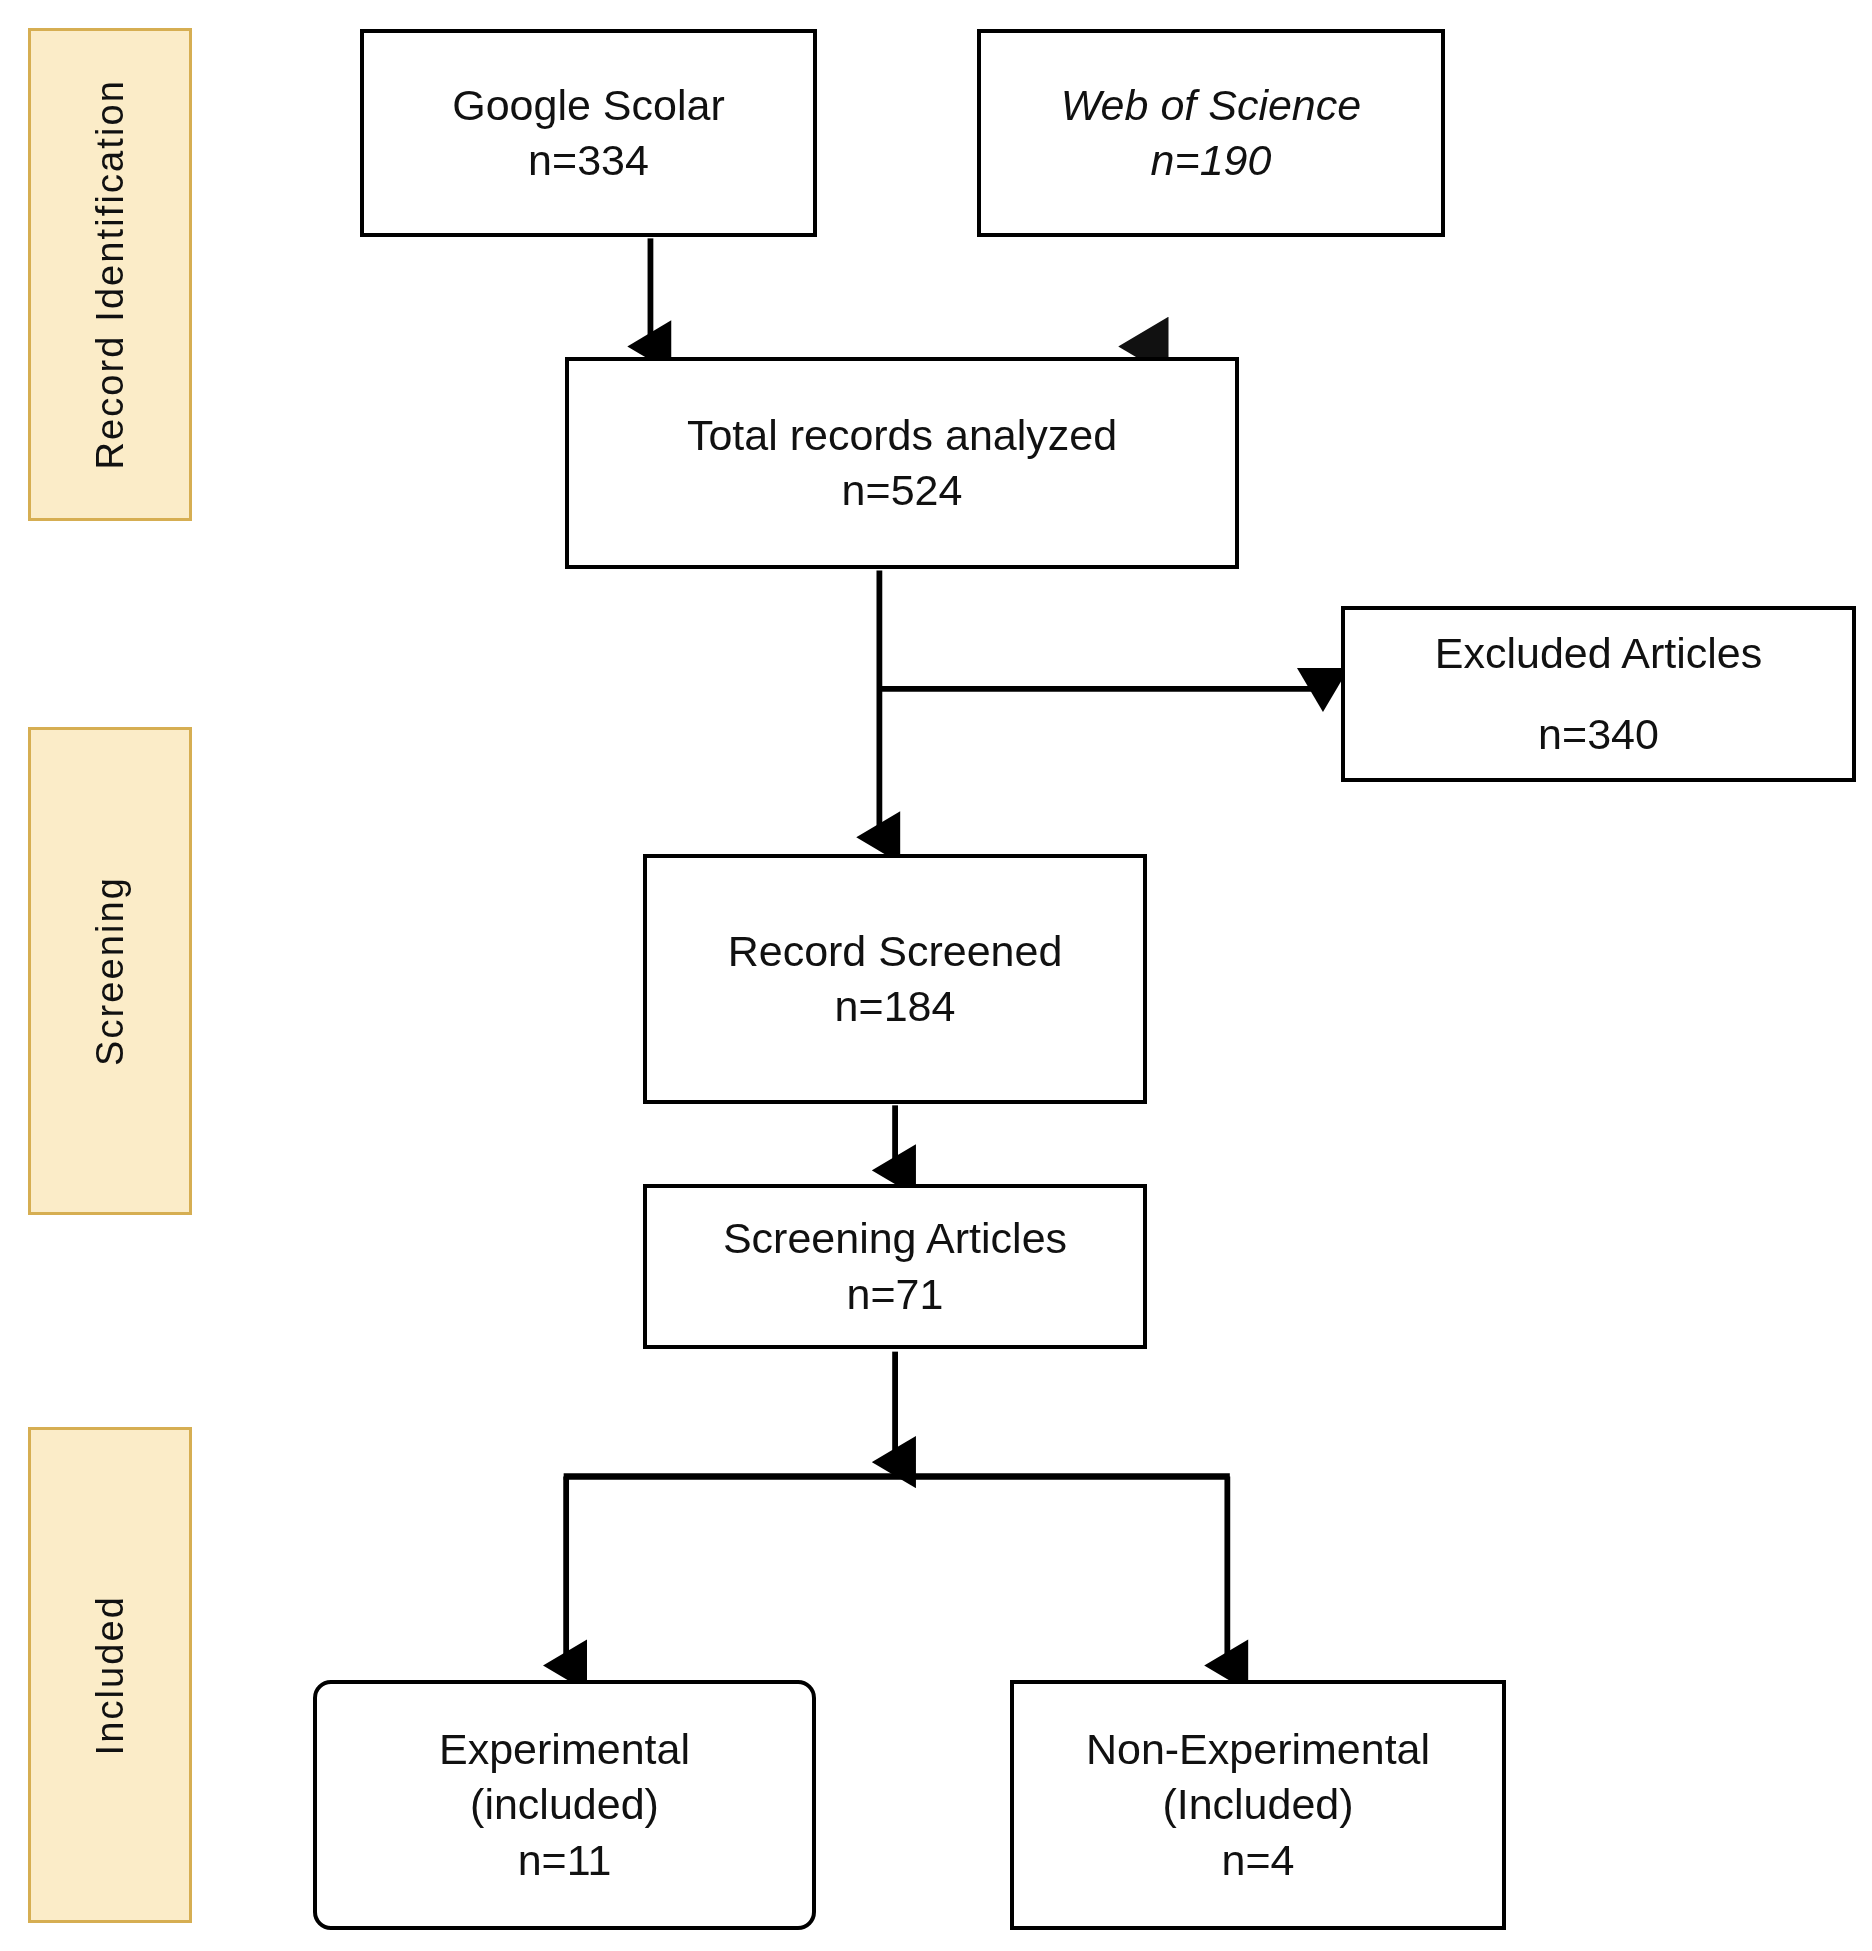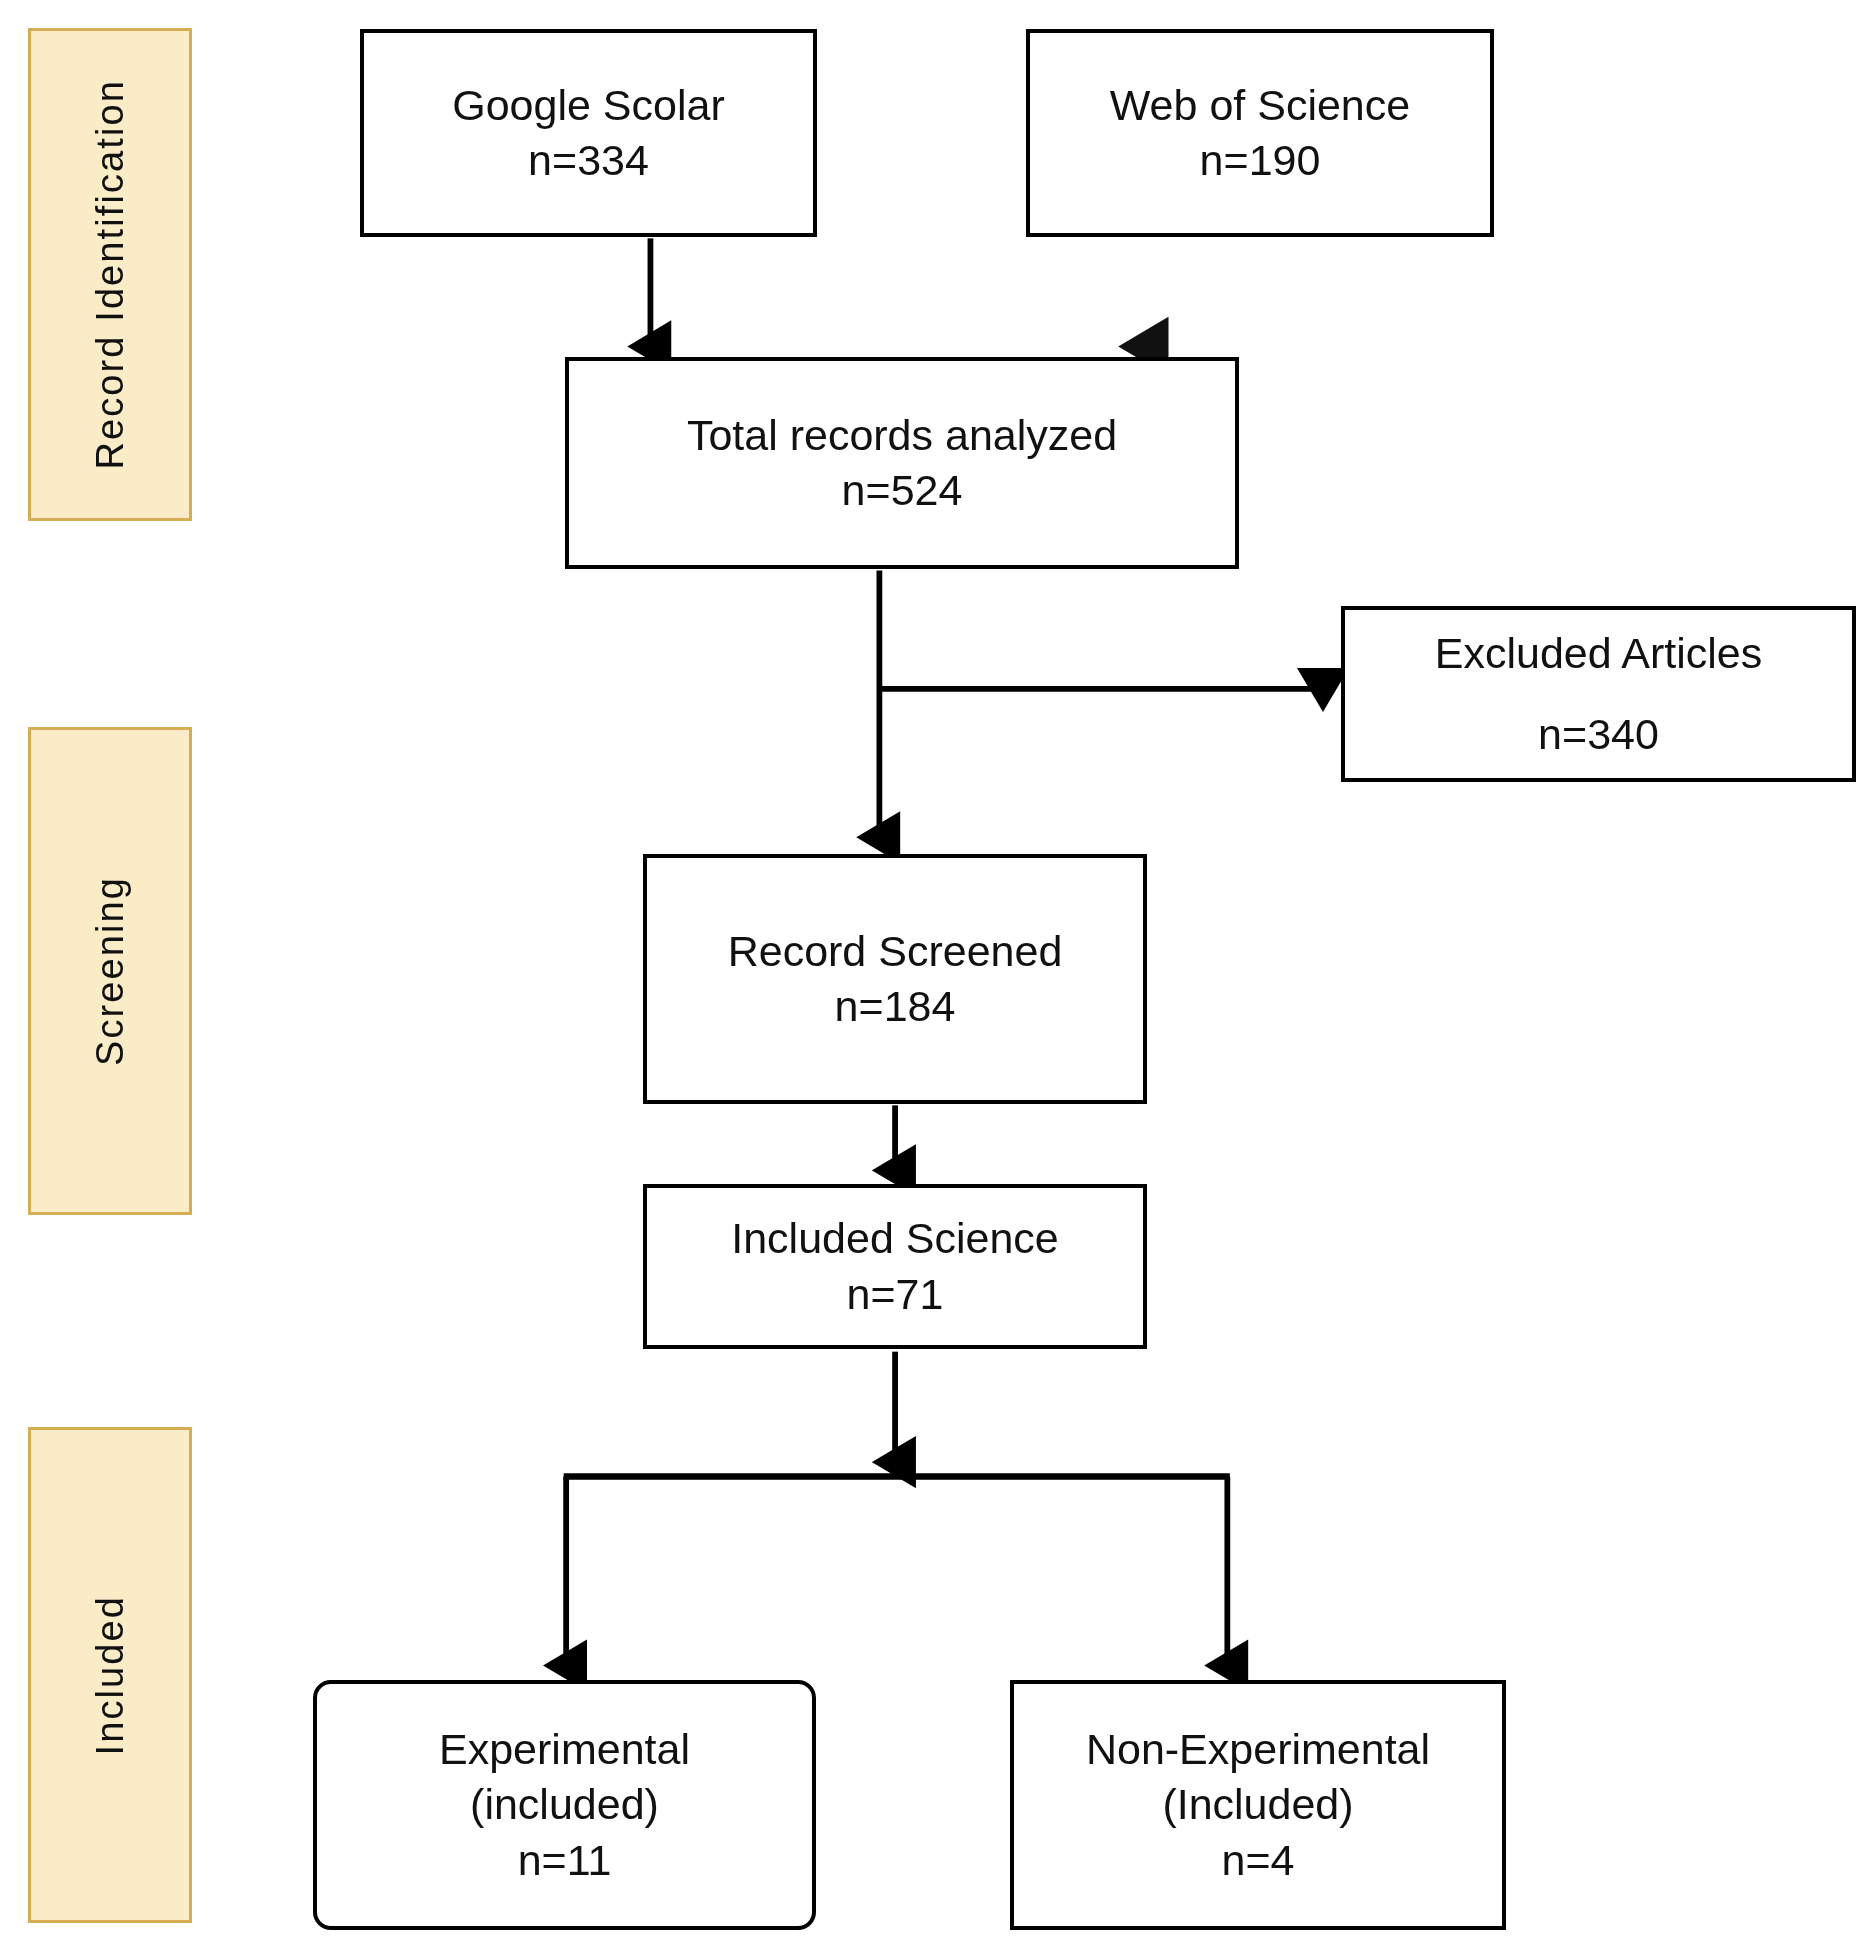--- a/index.html
+++ b/index.html
@@ -111,42 +111,42 @@
 
   <div class="stage-label" style="left:28px; top:1427px; width:164px; height:496px;">
     <span class="vtext">Included</span>
   </div>
 
   <div class="node" style="left:360px; top:29px; width:457px; height:208px;">
     <span class="ln">Google Scolar</span>
     <span class="ln">n=334</span>
   </div>
 
-  <div class="node" style="left:1026px; top:29px; width:468px; height:208px;">
+  <div class="node" style="left:977px; top:29px; width:468px; height:208px;font-style:italic;">
     <span class="ln">Web of Science</span>
     <span class="ln">n=190</span>
   </div>
 
   <div class="node" style="left:565px; top:357px; width:674px; height:212px;">
     <span class="ln">Total records analyzed</span>
     <span class="ln">n=524</span>
   </div>
 
   <div class="node" style="left:1341px; top:606px; width:515px; height:176px;gap:25px;">
     <span class="ln">Excluded Articles</span>
     <span class="ln">n=340</span>
   </div>
 
   <div class="node" style="left:643px; top:854px; width:504px; height:250px;">
     <span class="ln">Record Screened</span>
     <span class="ln">n=184</span>
   </div>
 
   <div class="node" style="left:643px; top:1184px; width:504px; height:165px;">
-    <span class="ln">Included Science</span>
+    <span class="ln">Screening Articles</span>
     <span class="ln">n=71</span>
   </div>
 
   <div class="node" style="left:313px; top:1680px; width:503px; height:250px;border-radius:18px;">
     <span class="ln">Experimental</span>
     <span class="ln">(included)</span>
     <span class="ln">n=11</span>
   </div>
 
   <div class="node" style="left:1010px; top:1680px; width:496px; height:250px;">

